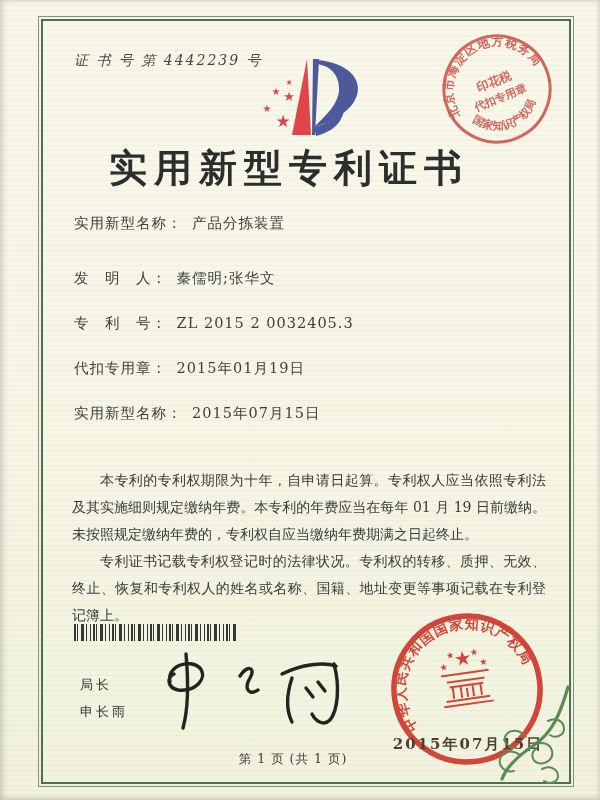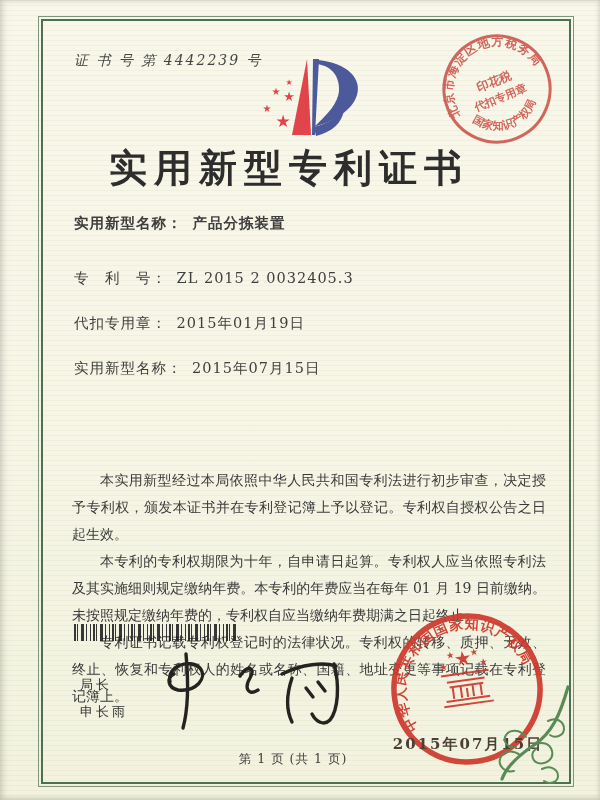--- a/index.html
+++ b/index.html
@@ -17,21 +17,21 @@
   .cert-no{position:absolute;left:74px;top:52px;font-size:14px;color:#454545;letter-spacing:2px;font-style:italic;}
   .title{position:absolute;left:0;right:22px;top:143px;text-align:center;font-size:38px;font-weight:bold;color:#2d2d2d;letter-spacing:7px;}
   
   .logo{position:absolute;left:236px;top:55px;width:148px;height:88px;}
   
   .tax-stamp{position:absolute;left:438px;top:30px;width:118px;height:118px;opacity:.82;transform:rotate(-22deg);}
   .tax-stamp text{fill:#c9473e;font-family:"DejaVu Serif",serif;font-weight:bold;}
   
   .fields{position:absolute;left:74px;top:214px;right:60px;font-size:14.5px;color:#3e3e3e;}
   .field-row{height:22px;margin-bottom:23px;letter-spacing:1px;white-space:nowrap;}
-  .field-row.gap-lg{margin-bottom:33px;font-weight:bold;}
+  .field-row.gap-lg{margin-bottom:33px;}
   .field-label{display:inline-block;}
   .field-value{display:inline-block;margin-left:4px;}
   
   .body-text{position:absolute;left:72px;right:54px;top:467px;font-size:14px;line-height:1.93;color:#3a3a3a;text-align:justify;}
   .body-text p{margin:0;text-indent:2em;}
   
   .barcode{position:absolute;left:74px;top:624px;width:163px;height:17px;opacity:.88;
     background:repeating-linear-gradient(90deg,#1d1d1d 0 2px,transparent 2px 3px,#1d1d1d 3px 4px,transparent 4px 7px,#1d1d1d 7px 10px,transparent 10px 12px,#1d1d1d 12px 13px,transparent 13px 16px,#1d1d1d 16px 17px,transparent 17px 19px);}
   
   .director{position:absolute;left:80px;top:666px;font-size:13px;color:#333;font-family:Liberation Mono, monospace;margin-top:10px;}
@@ -90,35 +90,38 @@
   </svg>
 
   <div class="title">实用新型专利证书</div>
 
   <div class="fields">
     <div class="field-row gap-lg">
       <span class="field-label">实用新型名称：</span>
       <span class="field-value">产品分拣装置</span>
     </div>
     <div class="field-row">
+      <span class="field-label">发　明　人：</span>
+      <span class="field-value">秦儒明;张华文</span>
+    </div>
+    <div class="field-row">
       <span class="field-label">专　利　号：</span>
       <span class="field-value">ZL 2015 2 0032405.3</span>
     </div>
     <div class="field-row">
       <span class="field-label">代扣专用章：</span>
       <span class="field-value">2015年01月19日</span>
     </div>
     <div class="field-row">
       <span class="field-label">实用新型名称：</span>
       <span class="field-value">2015年07月15日</span>
     </div>
   </div>
 
   <div class="body-text">
-    <p>本实用新型经过本局依照中华人民共和国专利法进行初步审查，决定授予专利权，颁发本证书并在专利登记簿上予以登记。专利权自授权公告之日起生效。</p>
     <p>本专利的专利权期限为十年，自申请日起算。专利权人应当依照专利法及其实施细则规定缴纳年费。本专利的年费应当在每年 01 月 19 日前缴纳。未按照规定缴纳年费的，专利权自应当缴纳年费期满之日起终止。</p>
     <p>专利证书记载专利权登记时的法律状况。专利权的转移、质押、无效、终止、恢复和专利权人的姓名或名称、国籍、地址变更等事项记载在专利登记簿上。</p>
   </div>
 
   <div class="barcode"></div>
 
   <div class="director">
     <div>局长</div>
     <div>申长雨</div>
   </div>

